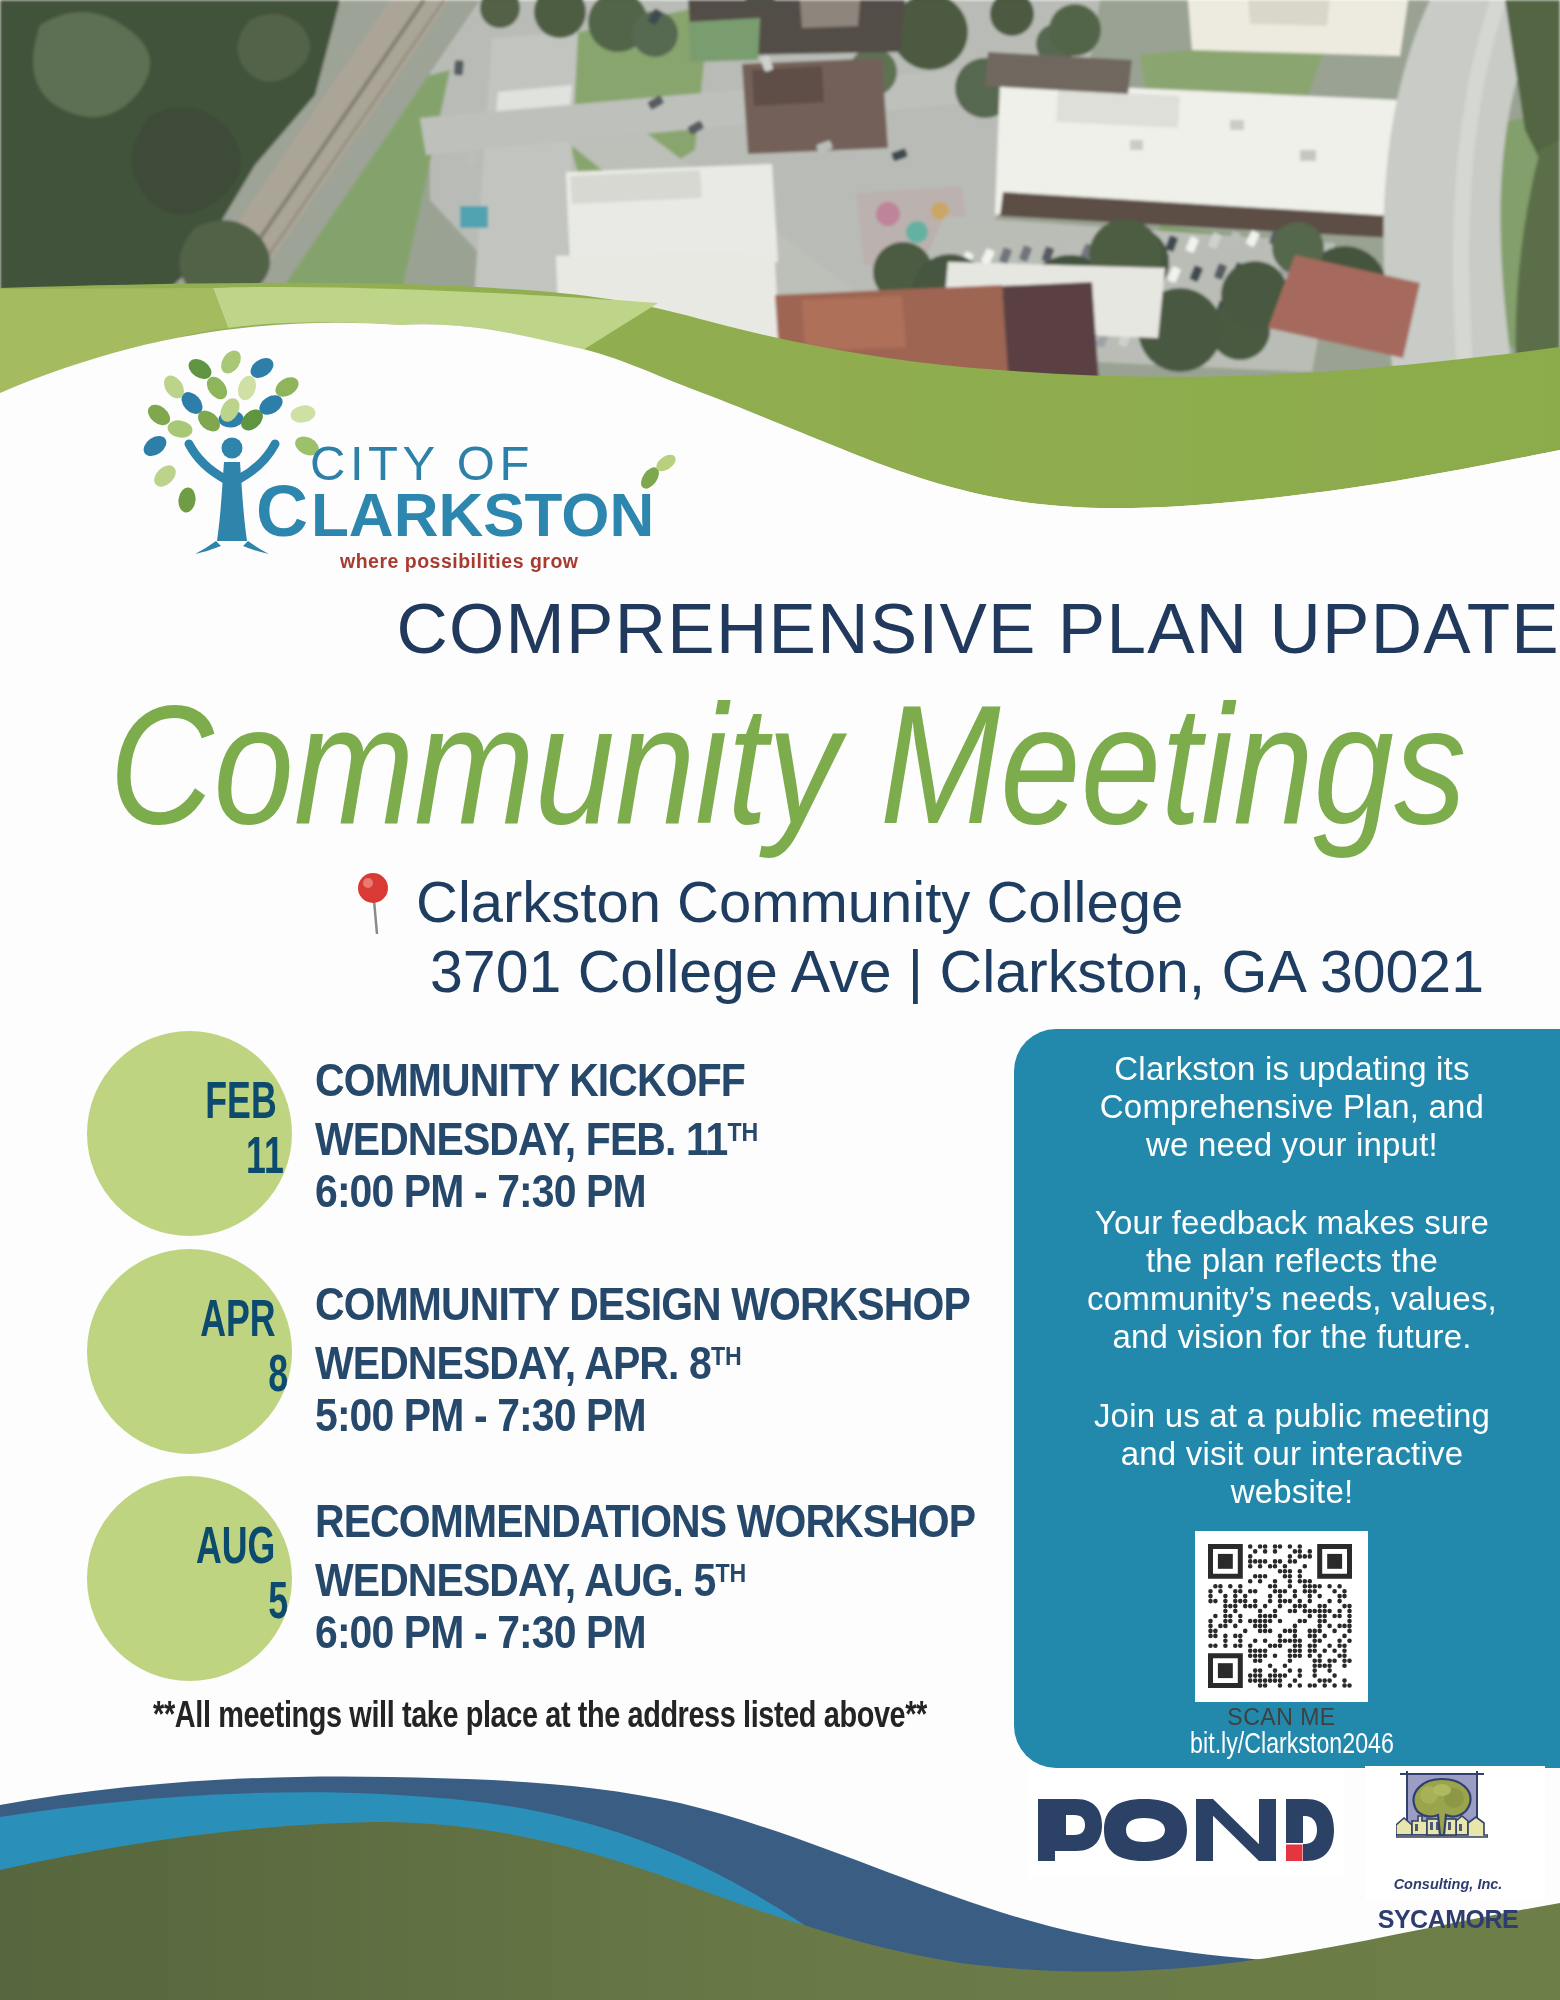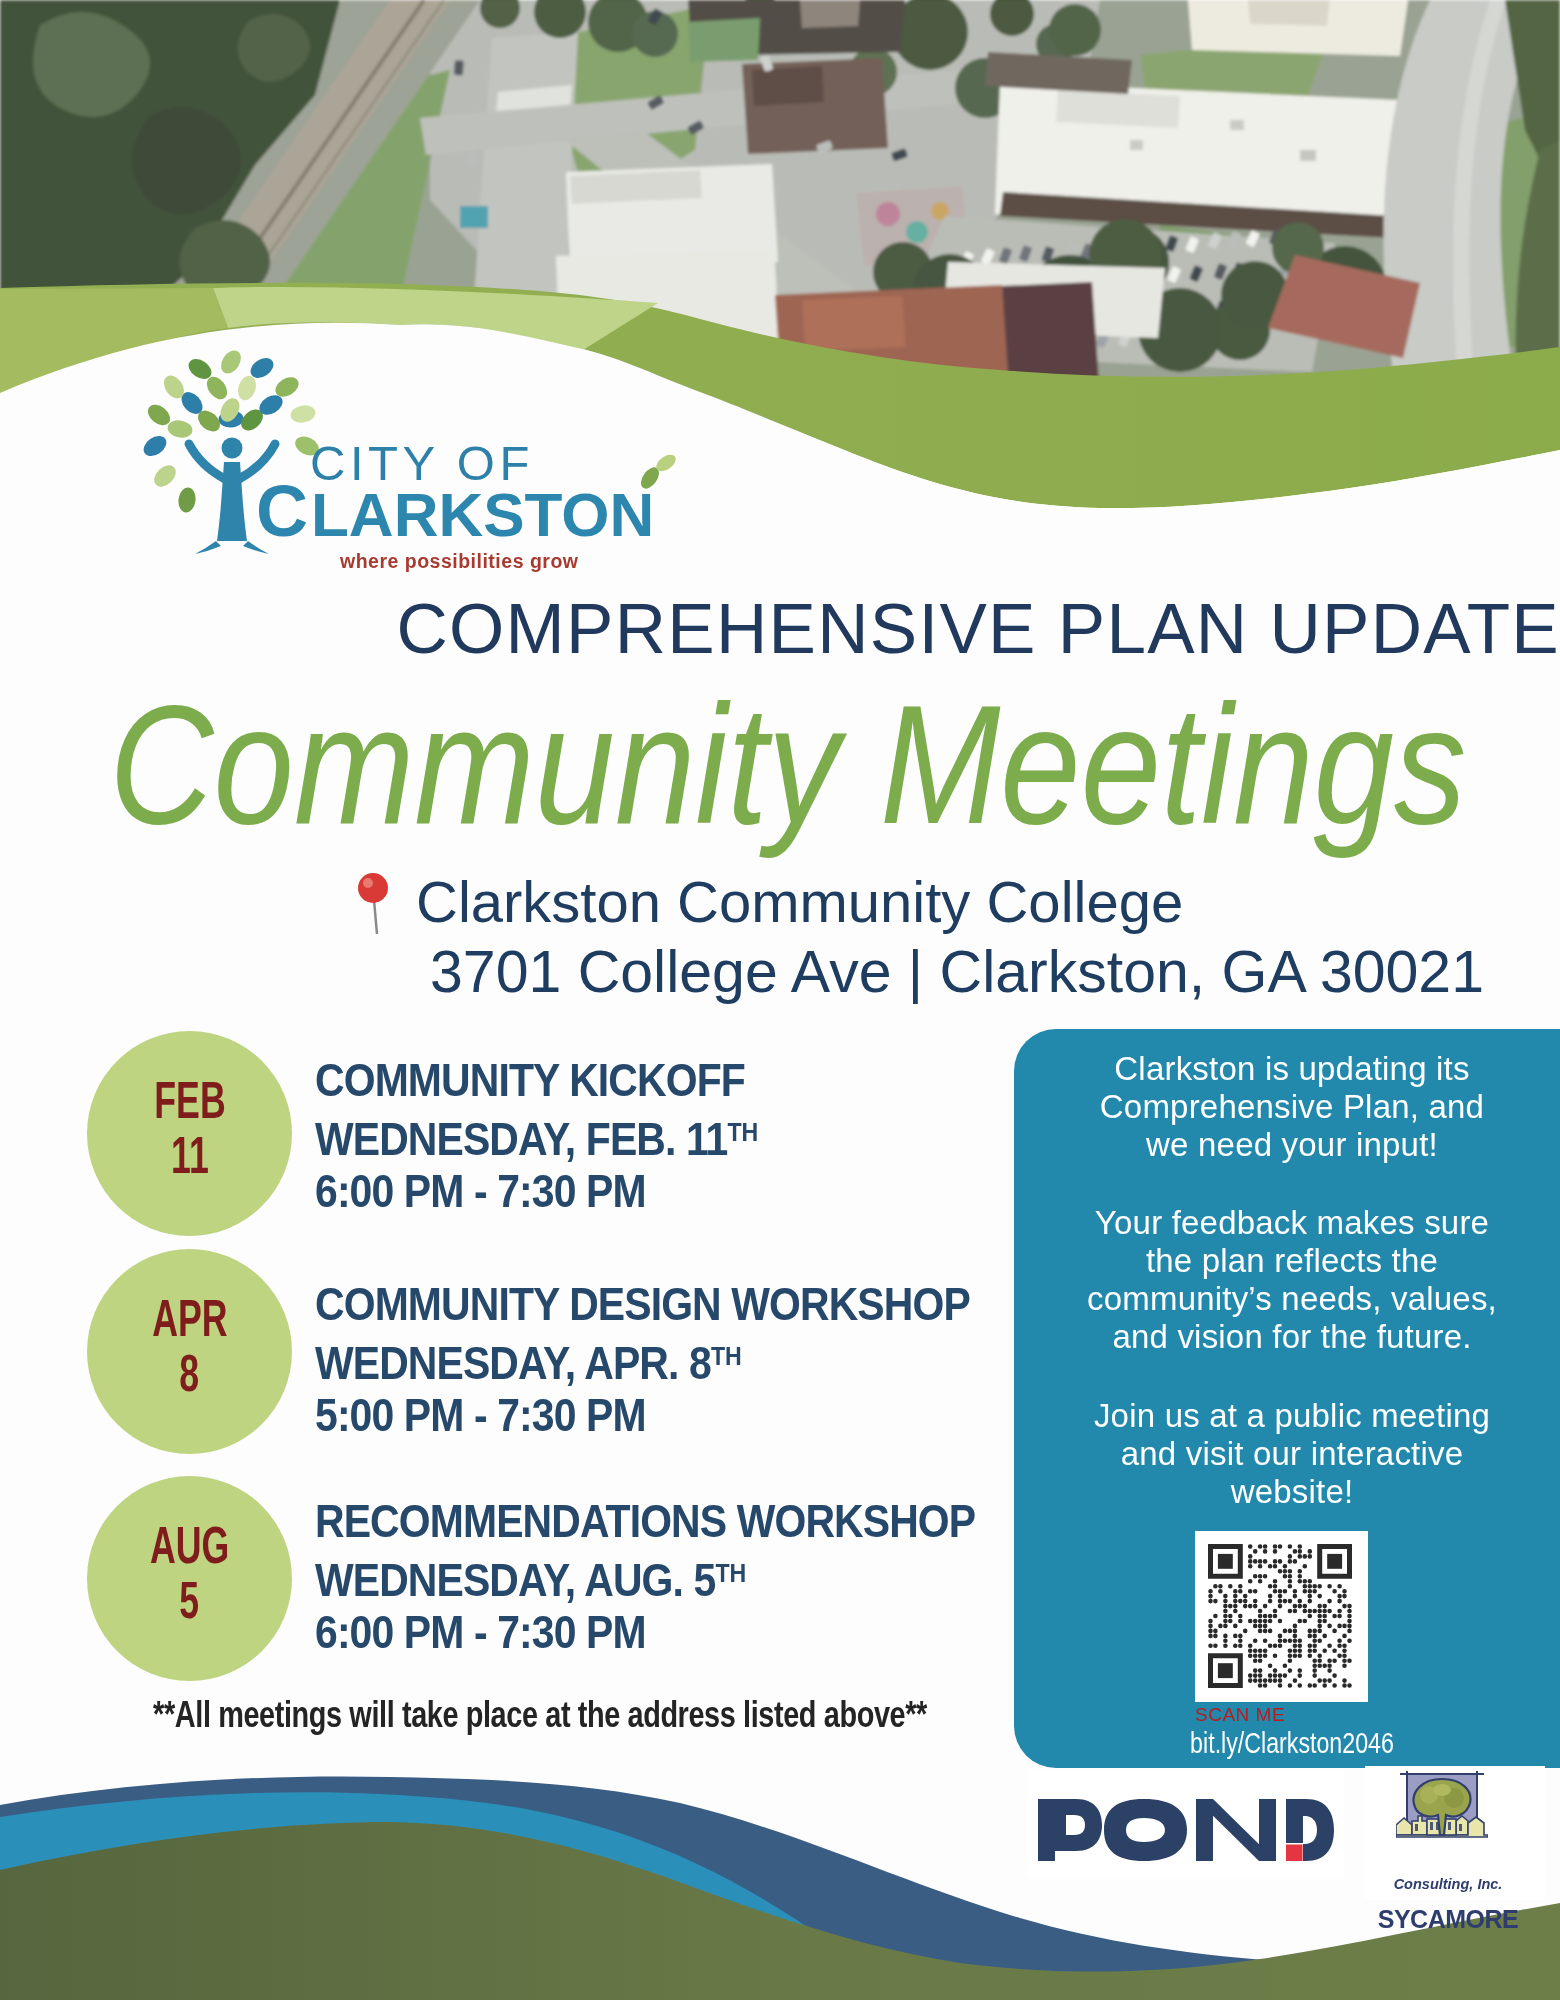--- a/index.html
+++ b/index.html
@@ -2,22 +2,22 @@
 <html><head><meta charset="utf-8">
 <style>
 html,body{margin:0;padding:0}
 body{width:1560px;height:2000px;position:relative;overflow:hidden;background:#fdfdfd;
  font-family:"Liberation Sans",sans-serif;-webkit-font-smoothing:antialiased}
 .abs{position:absolute}
 .evt{position:absolute;color:#26486b;font-weight:bold;font-size:46px;line-height:52px;
  letter-spacing:-1px;transform:scaleX(0.89);transform-origin:0 0;white-space:nowrap}
 .evt sup{font-size:26px;vertical-align:14px;letter-spacing:0}
 .circ{position:absolute;width:205px;height:205px;border-radius:50%;background:#bfd481;
- display:flex;flex-direction:column;align-items:center;justify-content:center;
- color:#7f1d1d;font-weight:bold;font-size:51px;line-height:55px;padding-bottom:11px;box-sizing:border-box}
+ display:flex;flex-direction:column;align-items:flex-end;justify-content:center;
+ color:#0c4a6e;font-weight:bold;font-size:51px;line-height:55px;padding-bottom:11px;box-sizing:border-box}
 .circ span{transform:scaleX(0.7)}
 .bb p{margin:0;text-align:center;color:#fff;font-size:33px;line-height:38px;letter-spacing:0.2px}
 </style></head>
 <body>
 
 <svg class="abs" style="left:0;top:0" width="1560" height="560" viewBox="0 0 1560 560">
  <defs>
   <filter id="soft" x="-5%" y="-5%" width="110%" height="110%">
         <feGaussianBlur stdDeviation="1.7"></feGaussianBlur>
       </filter>
@@ -314,21 +314,21 @@
 <svg style="position:absolute;left:1208px;top:1544px" width="144" height="144" viewBox="0 0 144 144">
     <path fill-rule="evenodd" fill="#2a2a2a" d="M0.0,0.0 h34.8 v34.8 h-34.8 Z M5.0,5.0 v24.8 h24.8 v-24.8 Z"></path>
     <rect x="9.9" y="9.9" width="14.9" height="14.9" fill="#2a2a2a"></rect>
     <path fill-rule="evenodd" fill="#2a2a2a" d="M109.2,0.0 h34.8 v34.8 h-34.8 Z M114.2,5.0 v24.8 h24.8 v-24.8 Z"></path>
     <rect x="119.2" y="9.9" width="14.9" height="14.9" fill="#2a2a2a"></rect>
     <path fill-rule="evenodd" fill="#2a2a2a" d="M0.0,109.2 h34.8 v34.8 h-34.8 Z M5.0,114.2 v24.8 h24.8 v-24.8 Z"></path>
     <rect x="9.9" y="119.2" width="14.9" height="14.9" fill="#2a2a2a"></rect>
     <path fill="#2a2a2a" d="M4.8,47.2 a2.3,2.3 0 1,0 -4.6,0 a2.3,2.3 0 1,0 4.6,0 M4.8,52.1 a2.3,2.3 0 1,0 -4.6,0 a2.3,2.3 0 1,0 4.6,0 M4.8,57.1 a2.3,2.3 0 1,0 -4.6,0 a2.3,2.3 0 1,0 4.6,0 M4.8,77.0 a2.3,2.3 0 1,0 -4.6,0 a2.3,2.3 0 1,0 4.6,0 M4.8,81.9 a2.3,2.3 0 1,0 -4.6,0 a2.3,2.3 0 1,0 4.6,0 M4.8,86.9 a2.3,2.3 0 1,0 -4.6,0 a2.3,2.3 0 1,0 4.6,0 M4.8,91.9 a2.3,2.3 0 1,0 -4.6,0 a2.3,2.3 0 1,0 4.6,0 M4.8,101.8 a2.3,2.3 0 1,0 -4.6,0 a2.3,2.3 0 1,0 4.6,0 M9.7,42.2 a2.3,2.3 0 1,0 -4.6,0 a2.3,2.3 0 1,0 4.6,0 M9.7,57.1 a2.3,2.3 0 1,0 -4.6,0 a2.3,2.3 0 1,0 4.6,0 M9.7,72.0 a2.3,2.3 0 1,0 -4.6,0 a2.3,2.3 0 1,0 4.6,0 M9.7,86.9 a2.3,2.3 0 1,0 -4.6,0 a2.3,2.3 0 1,0 4.6,0 M9.7,91.9 a2.3,2.3 0 1,0 -4.6,0 a2.3,2.3 0 1,0 4.6,0 M9.7,101.8 a2.3,2.3 0 1,0 -4.6,0 a2.3,2.3 0 1,0 4.6,0 M14.7,42.2 a2.3,2.3 0 1,0 -4.6,0 a2.3,2.3 0 1,0 4.6,0 M14.7,47.2 a2.3,2.3 0 1,0 -4.6,0 a2.3,2.3 0 1,0 4.6,0 M14.7,81.9 a2.3,2.3 0 1,0 -4.6,0 a2.3,2.3 0 1,0 4.6,0 M19.7,52.1 a2.3,2.3 0 1,0 -4.6,0 a2.3,2.3 0 1,0 4.6,0 M19.7,57.1 a2.3,2.3 0 1,0 -4.6,0 a2.3,2.3 0 1,0 4.6,0 M19.7,62.1 a2.3,2.3 0 1,0 -4.6,0 a2.3,2.3 0 1,0 4.6,0 M19.7,67.0 a2.3,2.3 0 1,0 -4.6,0 a2.3,2.3 0 1,0 4.6,0 M19.7,72.0 a2.3,2.3 0 1,0 -4.6,0 a2.3,2.3 0 1,0 4.6,0 M19.7,77.0 a2.3,2.3 0 1,0 -4.6,0 a2.3,2.3 0 1,0 4.6,0 M19.7,81.9 a2.3,2.3 0 1,0 -4.6,0 a2.3,2.3 0 1,0 4.6,0 M19.7,91.9 a2.3,2.3 0 1,0 -4.6,0 a2.3,2.3 0 1,0 4.6,0 M19.7,96.8 a2.3,2.3 0 1,0 -4.6,0 a2.3,2.3 0 1,0 4.6,0 M19.7,101.8 a2.3,2.3 0 1,0 -4.6,0 a2.3,2.3 0 1,0 4.6,0 M24.6,42.2 a2.3,2.3 0 1,0 -4.6,0 a2.3,2.3 0 1,0 4.6,0 M24.6,62.1 a2.3,2.3 0 1,0 -4.6,0 a2.3,2.3 0 1,0 4.6,0 M24.6,72.0 a2.3,2.3 0 1,0 -4.6,0 a2.3,2.3 0 1,0 4.6,0 M24.6,77.0 a2.3,2.3 0 1,0 -4.6,0 a2.3,2.3 0 1,0 4.6,0 M29.6,47.2 a2.3,2.3 0 1,0 -4.6,0 a2.3,2.3 0 1,0 4.6,0 M29.6,52.1 a2.3,2.3 0 1,0 -4.6,0 a2.3,2.3 0 1,0 4.6,0 M29.6,57.1 a2.3,2.3 0 1,0 -4.6,0 a2.3,2.3 0 1,0 4.6,0 M29.6,62.1 a2.3,2.3 0 1,0 -4.6,0 a2.3,2.3 0 1,0 4.6,0 M29.6,67.0 a2.3,2.3 0 1,0 -4.6,0 a2.3,2.3 0 1,0 4.6,0 M29.6,81.9 a2.3,2.3 0 1,0 -4.6,0 a2.3,2.3 0 1,0 4.6,0 M29.6,91.9 a2.3,2.3 0 1,0 -4.6,0 a2.3,2.3 0 1,0 4.6,0 M29.6,101.8 a2.3,2.3 0 1,0 -4.6,0 a2.3,2.3 0 1,0 4.6,0 M34.6,42.2 a2.3,2.3 0 1,0 -4.6,0 a2.3,2.3 0 1,0 4.6,0 M34.6,47.2 a2.3,2.3 0 1,0 -4.6,0 a2.3,2.3 0 1,0 4.6,0 M34.6,57.1 a2.3,2.3 0 1,0 -4.6,0 a2.3,2.3 0 1,0 4.6,0 M34.6,72.0 a2.3,2.3 0 1,0 -4.6,0 a2.3,2.3 0 1,0 4.6,0 M34.6,77.0 a2.3,2.3 0 1,0 -4.6,0 a2.3,2.3 0 1,0 4.6,0 M34.6,91.9 a2.3,2.3 0 1,0 -4.6,0 a2.3,2.3 0 1,0 4.6,0 M34.6,96.8 a2.3,2.3 0 1,0 -4.6,0 a2.3,2.3 0 1,0 4.6,0 M34.6,101.8 a2.3,2.3 0 1,0 -4.6,0 a2.3,2.3 0 1,0 4.6,0 M39.5,52.1 a2.3,2.3 0 1,0 -4.6,0 a2.3,2.3 0 1,0 4.6,0 M39.5,57.1 a2.3,2.3 0 1,0 -4.6,0 a2.3,2.3 0 1,0 4.6,0 M39.5,62.1 a2.3,2.3 0 1,0 -4.6,0 a2.3,2.3 0 1,0 4.6,0 M39.5,86.9 a2.3,2.3 0 1,0 -4.6,0 a2.3,2.3 0 1,0 4.6,0 M44.5,2.5 a2.3,2.3 0 1,0 -4.6,0 a2.3,2.3 0 1,0 4.6,0 M44.5,12.4 a2.3,2.3 0 1,0 -4.6,0 a2.3,2.3 0 1,0 4.6,0 M44.5,17.4 a2.3,2.3 0 1,0 -4.6,0 a2.3,2.3 0 1,0 4.6,0 M44.5,22.3 a2.3,2.3 0 1,0 -4.6,0 a2.3,2.3 0 1,0 4.6,0 M44.5,37.2 a2.3,2.3 0 1,0 -4.6,0 a2.3,2.3 0 1,0 4.6,0 M44.5,47.2 a2.3,2.3 0 1,0 -4.6,0 a2.3,2.3 0 1,0 4.6,0 M44.5,62.1 a2.3,2.3 0 1,0 -4.6,0 a2.3,2.3 0 1,0 4.6,0 M44.5,77.0 a2.3,2.3 0 1,0 -4.6,0 a2.3,2.3 0 1,0 4.6,0 M44.5,101.8 a2.3,2.3 0 1,0 -4.6,0 a2.3,2.3 0 1,0 4.6,0 M44.5,106.8 a2.3,2.3 0 1,0 -4.6,0 a2.3,2.3 0 1,0 4.6,0 M44.5,111.7 a2.3,2.3 0 1,0 -4.6,0 a2.3,2.3 0 1,0 4.6,0 M44.5,131.6 a2.3,2.3 0 1,0 -4.6,0 a2.3,2.3 0 1,0 4.6,0 M44.5,136.6 a2.3,2.3 0 1,0 -4.6,0 a2.3,2.3 0 1,0 4.6,0 M49.5,7.4 a2.3,2.3 0 1,0 -4.6,0 a2.3,2.3 0 1,0 4.6,0 M49.5,17.4 a2.3,2.3 0 1,0 -4.6,0 a2.3,2.3 0 1,0 4.6,0 M49.5,32.3 a2.3,2.3 0 1,0 -4.6,0 a2.3,2.3 0 1,0 4.6,0 M49.5,47.2 a2.3,2.3 0 1,0 -4.6,0 a2.3,2.3 0 1,0 4.6,0 M49.5,57.1 a2.3,2.3 0 1,0 -4.6,0 a2.3,2.3 0 1,0 4.6,0 M49.5,62.1 a2.3,2.3 0 1,0 -4.6,0 a2.3,2.3 0 1,0 4.6,0 M49.5,77.0 a2.3,2.3 0 1,0 -4.6,0 a2.3,2.3 0 1,0 4.6,0 M49.5,81.9 a2.3,2.3 0 1,0 -4.6,0 a2.3,2.3 0 1,0 4.6,0 M49.5,96.8 a2.3,2.3 0 1,0 -4.6,0 a2.3,2.3 0 1,0 4.6,0 M49.5,106.8 a2.3,2.3 0 1,0 -4.6,0 a2.3,2.3 0 1,0 4.6,0 M49.5,111.7 a2.3,2.3 0 1,0 -4.6,0 a2.3,2.3 0 1,0 4.6,0 M49.5,116.7 a2.3,2.3 0 1,0 -4.6,0 a2.3,2.3 0 1,0 4.6,0 M49.5,126.6 a2.3,2.3 0 1,0 -4.6,0 a2.3,2.3 0 1,0 4.6,0 M49.5,131.6 a2.3,2.3 0 1,0 -4.6,0 a2.3,2.3 0 1,0 4.6,0 M49.5,136.6 a2.3,2.3 0 1,0 -4.6,0 a2.3,2.3 0 1,0 4.6,0 M54.4,2.5 a2.3,2.3 0 1,0 -4.6,0 a2.3,2.3 0 1,0 4.6,0 M54.4,17.4 a2.3,2.3 0 1,0 -4.6,0 a2.3,2.3 0 1,0 4.6,0 M54.4,22.3 a2.3,2.3 0 1,0 -4.6,0 a2.3,2.3 0 1,0 4.6,0 M54.4,32.3 a2.3,2.3 0 1,0 -4.6,0 a2.3,2.3 0 1,0 4.6,0 M54.4,37.2 a2.3,2.3 0 1,0 -4.6,0 a2.3,2.3 0 1,0 4.6,0 M54.4,67.0 a2.3,2.3 0 1,0 -4.6,0 a2.3,2.3 0 1,0 4.6,0 M54.4,72.0 a2.3,2.3 0 1,0 -4.6,0 a2.3,2.3 0 1,0 4.6,0 M54.4,77.0 a2.3,2.3 0 1,0 -4.6,0 a2.3,2.3 0 1,0 4.6,0 M54.4,81.9 a2.3,2.3 0 1,0 -4.6,0 a2.3,2.3 0 1,0 4.6,0 M54.4,86.9 a2.3,2.3 0 1,0 -4.6,0 a2.3,2.3 0 1,0 4.6,0 M54.4,106.8 a2.3,2.3 0 1,0 -4.6,0 a2.3,2.3 0 1,0 4.6,0 M54.4,111.7 a2.3,2.3 0 1,0 -4.6,0 a2.3,2.3 0 1,0 4.6,0 M54.4,116.7 a2.3,2.3 0 1,0 -4.6,0 a2.3,2.3 0 1,0 4.6,0 M54.4,126.6 a2.3,2.3 0 1,0 -4.6,0 a2.3,2.3 0 1,0 4.6,0 M54.4,131.6 a2.3,2.3 0 1,0 -4.6,0 a2.3,2.3 0 1,0 4.6,0 M54.4,136.6 a2.3,2.3 0 1,0 -4.6,0 a2.3,2.3 0 1,0 4.6,0 M54.4,141.5 a2.3,2.3 0 1,0 -4.6,0 a2.3,2.3 0 1,0 4.6,0 M59.4,2.5 a2.3,2.3 0 1,0 -4.6,0 a2.3,2.3 0 1,0 4.6,0 M59.4,7.4 a2.3,2.3 0 1,0 -4.6,0 a2.3,2.3 0 1,0 4.6,0 M59.4,17.4 a2.3,2.3 0 1,0 -4.6,0 a2.3,2.3 0 1,0 4.6,0 M59.4,32.3 a2.3,2.3 0 1,0 -4.6,0 a2.3,2.3 0 1,0 4.6,0 M59.4,62.1 a2.3,2.3 0 1,0 -4.6,0 a2.3,2.3 0 1,0 4.6,0 M59.4,72.0 a2.3,2.3 0 1,0 -4.6,0 a2.3,2.3 0 1,0 4.6,0 M59.4,77.0 a2.3,2.3 0 1,0 -4.6,0 a2.3,2.3 0 1,0 4.6,0 M59.4,81.9 a2.3,2.3 0 1,0 -4.6,0 a2.3,2.3 0 1,0 4.6,0 M59.4,86.9 a2.3,2.3 0 1,0 -4.6,0 a2.3,2.3 0 1,0 4.6,0 M59.4,96.8 a2.3,2.3 0 1,0 -4.6,0 a2.3,2.3 0 1,0 4.6,0 M59.4,106.8 a2.3,2.3 0 1,0 -4.6,0 a2.3,2.3 0 1,0 4.6,0 M59.4,111.7 a2.3,2.3 0 1,0 -4.6,0 a2.3,2.3 0 1,0 4.6,0 M59.4,136.6 a2.3,2.3 0 1,0 -4.6,0 a2.3,2.3 0 1,0 4.6,0 M59.4,141.5 a2.3,2.3 0 1,0 -4.6,0 a2.3,2.3 0 1,0 4.6,0 M64.4,22.3 a2.3,2.3 0 1,0 -4.6,0 a2.3,2.3 0 1,0 4.6,0 M64.4,42.2 a2.3,2.3 0 1,0 -4.6,0 a2.3,2.3 0 1,0 4.6,0 M64.4,52.1 a2.3,2.3 0 1,0 -4.6,0 a2.3,2.3 0 1,0 4.6,0 M64.4,57.1 a2.3,2.3 0 1,0 -4.6,0 a2.3,2.3 0 1,0 4.6,0 M64.4,72.0 a2.3,2.3 0 1,0 -4.6,0 a2.3,2.3 0 1,0 4.6,0 M64.4,77.0 a2.3,2.3 0 1,0 -4.6,0 a2.3,2.3 0 1,0 4.6,0 M64.4,86.9 a2.3,2.3 0 1,0 -4.6,0 a2.3,2.3 0 1,0 4.6,0 M64.4,101.8 a2.3,2.3 0 1,0 -4.6,0 a2.3,2.3 0 1,0 4.6,0 M64.4,121.7 a2.3,2.3 0 1,0 -4.6,0 a2.3,2.3 0 1,0 4.6,0 M64.4,131.6 a2.3,2.3 0 1,0 -4.6,0 a2.3,2.3 0 1,0 4.6,0 M64.4,136.6 a2.3,2.3 0 1,0 -4.6,0 a2.3,2.3 0 1,0 4.6,0 M69.3,2.5 a2.3,2.3 0 1,0 -4.6,0 a2.3,2.3 0 1,0 4.6,0 M69.3,7.4 a2.3,2.3 0 1,0 -4.6,0 a2.3,2.3 0 1,0 4.6,0 M69.3,17.4 a2.3,2.3 0 1,0 -4.6,0 a2.3,2.3 0 1,0 4.6,0 M69.3,22.3 a2.3,2.3 0 1,0 -4.6,0 a2.3,2.3 0 1,0 4.6,0 M69.3,37.2 a2.3,2.3 0 1,0 -4.6,0 a2.3,2.3 0 1,0 4.6,0 M69.3,42.2 a2.3,2.3 0 1,0 -4.6,0 a2.3,2.3 0 1,0 4.6,0 M69.3,47.2 a2.3,2.3 0 1,0 -4.6,0 a2.3,2.3 0 1,0 4.6,0 M69.3,67.0 a2.3,2.3 0 1,0 -4.6,0 a2.3,2.3 0 1,0 4.6,0 M69.3,72.0 a2.3,2.3 0 1,0 -4.6,0 a2.3,2.3 0 1,0 4.6,0 M69.3,101.8 a2.3,2.3 0 1,0 -4.6,0 a2.3,2.3 0 1,0 4.6,0 M69.3,111.7 a2.3,2.3 0 1,0 -4.6,0 a2.3,2.3 0 1,0 4.6,0 M69.3,126.6 a2.3,2.3 0 1,0 -4.6,0 a2.3,2.3 0 1,0 4.6,0 M69.3,131.6 a2.3,2.3 0 1,0 -4.6,0 a2.3,2.3 0 1,0 4.6,0 M69.3,136.6 a2.3,2.3 0 1,0 -4.6,0 a2.3,2.3 0 1,0 4.6,0 M74.3,2.5 a2.3,2.3 0 1,0 -4.6,0 a2.3,2.3 0 1,0 4.6,0 M74.3,17.4 a2.3,2.3 0 1,0 -4.6,0 a2.3,2.3 0 1,0 4.6,0 M74.3,27.3 a2.3,2.3 0 1,0 -4.6,0 a2.3,2.3 0 1,0 4.6,0 M74.3,47.2 a2.3,2.3 0 1,0 -4.6,0 a2.3,2.3 0 1,0 4.6,0 M74.3,52.1 a2.3,2.3 0 1,0 -4.6,0 a2.3,2.3 0 1,0 4.6,0 M74.3,57.1 a2.3,2.3 0 1,0 -4.6,0 a2.3,2.3 0 1,0 4.6,0 M74.3,62.1 a2.3,2.3 0 1,0 -4.6,0 a2.3,2.3 0 1,0 4.6,0 M74.3,77.0 a2.3,2.3 0 1,0 -4.6,0 a2.3,2.3 0 1,0 4.6,0 M74.3,91.9 a2.3,2.3 0 1,0 -4.6,0 a2.3,2.3 0 1,0 4.6,0 M74.3,96.8 a2.3,2.3 0 1,0 -4.6,0 a2.3,2.3 0 1,0 4.6,0 M74.3,101.8 a2.3,2.3 0 1,0 -4.6,0 a2.3,2.3 0 1,0 4.6,0 M74.3,131.6 a2.3,2.3 0 1,0 -4.6,0 a2.3,2.3 0 1,0 4.6,0 M74.3,136.6 a2.3,2.3 0 1,0 -4.6,0 a2.3,2.3 0 1,0 4.6,0 M74.3,141.5 a2.3,2.3 0 1,0 -4.6,0 a2.3,2.3 0 1,0 4.6,0 M79.2,22.3 a2.3,2.3 0 1,0 -4.6,0 a2.3,2.3 0 1,0 4.6,0 M79.2,27.3 a2.3,2.3 0 1,0 -4.6,0 a2.3,2.3 0 1,0 4.6,0 M79.2,32.3 a2.3,2.3 0 1,0 -4.6,0 a2.3,2.3 0 1,0 4.6,0 M79.2,47.2 a2.3,2.3 0 1,0 -4.6,0 a2.3,2.3 0 1,0 4.6,0 M79.2,57.1 a2.3,2.3 0 1,0 -4.6,0 a2.3,2.3 0 1,0 4.6,0 M79.2,86.9 a2.3,2.3 0 1,0 -4.6,0 a2.3,2.3 0 1,0 4.6,0 M79.2,96.8 a2.3,2.3 0 1,0 -4.6,0 a2.3,2.3 0 1,0 4.6,0 M79.2,121.7 a2.3,2.3 0 1,0 -4.6,0 a2.3,2.3 0 1,0 4.6,0 M79.2,131.6 a2.3,2.3 0 1,0 -4.6,0 a2.3,2.3 0 1,0 4.6,0 M84.2,2.5 a2.3,2.3 0 1,0 -4.6,0 a2.3,2.3 0 1,0 4.6,0 M84.2,12.4 a2.3,2.3 0 1,0 -4.6,0 a2.3,2.3 0 1,0 4.6,0 M84.2,17.4 a2.3,2.3 0 1,0 -4.6,0 a2.3,2.3 0 1,0 4.6,0 M84.2,27.3 a2.3,2.3 0 1,0 -4.6,0 a2.3,2.3 0 1,0 4.6,0 M84.2,32.3 a2.3,2.3 0 1,0 -4.6,0 a2.3,2.3 0 1,0 4.6,0 M84.2,37.2 a2.3,2.3 0 1,0 -4.6,0 a2.3,2.3 0 1,0 4.6,0 M84.2,42.2 a2.3,2.3 0 1,0 -4.6,0 a2.3,2.3 0 1,0 4.6,0 M84.2,57.1 a2.3,2.3 0 1,0 -4.6,0 a2.3,2.3 0 1,0 4.6,0 M84.2,67.0 a2.3,2.3 0 1,0 -4.6,0 a2.3,2.3 0 1,0 4.6,0 M84.2,86.9 a2.3,2.3 0 1,0 -4.6,0 a2.3,2.3 0 1,0 4.6,0 M84.2,96.8 a2.3,2.3 0 1,0 -4.6,0 a2.3,2.3 0 1,0 4.6,0 M84.2,106.8 a2.3,2.3 0 1,0 -4.6,0 a2.3,2.3 0 1,0 4.6,0 M84.2,111.7 a2.3,2.3 0 1,0 -4.6,0 a2.3,2.3 0 1,0 4.6,0 M84.2,116.7 a2.3,2.3 0 1,0 -4.6,0 a2.3,2.3 0 1,0 4.6,0 M84.2,126.6 a2.3,2.3 0 1,0 -4.6,0 a2.3,2.3 0 1,0 4.6,0 M84.2,141.5 a2.3,2.3 0 1,0 -4.6,0 a2.3,2.3 0 1,0 4.6,0 M89.2,7.4 a2.3,2.3 0 1,0 -4.6,0 a2.3,2.3 0 1,0 4.6,0 M89.2,17.4 a2.3,2.3 0 1,0 -4.6,0 a2.3,2.3 0 1,0 4.6,0 M89.2,47.2 a2.3,2.3 0 1,0 -4.6,0 a2.3,2.3 0 1,0 4.6,0 M89.2,52.1 a2.3,2.3 0 1,0 -4.6,0 a2.3,2.3 0 1,0 4.6,0 M89.2,62.1 a2.3,2.3 0 1,0 -4.6,0 a2.3,2.3 0 1,0 4.6,0 M89.2,67.0 a2.3,2.3 0 1,0 -4.6,0 a2.3,2.3 0 1,0 4.6,0 M89.2,81.9 a2.3,2.3 0 1,0 -4.6,0 a2.3,2.3 0 1,0 4.6,0 M89.2,86.9 a2.3,2.3 0 1,0 -4.6,0 a2.3,2.3 0 1,0 4.6,0 M89.2,91.9 a2.3,2.3 0 1,0 -4.6,0 a2.3,2.3 0 1,0 4.6,0 M89.2,96.8 a2.3,2.3 0 1,0 -4.6,0 a2.3,2.3 0 1,0 4.6,0 M89.2,101.8 a2.3,2.3 0 1,0 -4.6,0 a2.3,2.3 0 1,0 4.6,0 M89.2,106.8 a2.3,2.3 0 1,0 -4.6,0 a2.3,2.3 0 1,0 4.6,0 M89.2,111.7 a2.3,2.3 0 1,0 -4.6,0 a2.3,2.3 0 1,0 4.6,0 M89.2,136.6 a2.3,2.3 0 1,0 -4.6,0 a2.3,2.3 0 1,0 4.6,0 M94.1,2.5 a2.3,2.3 0 1,0 -4.6,0 a2.3,2.3 0 1,0 4.6,0 M94.1,7.4 a2.3,2.3 0 1,0 -4.6,0 a2.3,2.3 0 1,0 4.6,0 M94.1,12.4 a2.3,2.3 0 1,0 -4.6,0 a2.3,2.3 0 1,0 4.6,0 M94.1,27.3 a2.3,2.3 0 1,0 -4.6,0 a2.3,2.3 0 1,0 4.6,0 M94.1,32.3 a2.3,2.3 0 1,0 -4.6,0 a2.3,2.3 0 1,0 4.6,0 M94.1,37.2 a2.3,2.3 0 1,0 -4.6,0 a2.3,2.3 0 1,0 4.6,0 M94.1,57.1 a2.3,2.3 0 1,0 -4.6,0 a2.3,2.3 0 1,0 4.6,0 M94.1,62.1 a2.3,2.3 0 1,0 -4.6,0 a2.3,2.3 0 1,0 4.6,0 M94.1,77.0 a2.3,2.3 0 1,0 -4.6,0 a2.3,2.3 0 1,0 4.6,0 M94.1,96.8 a2.3,2.3 0 1,0 -4.6,0 a2.3,2.3 0 1,0 4.6,0 M94.1,101.8 a2.3,2.3 0 1,0 -4.6,0 a2.3,2.3 0 1,0 4.6,0 M94.1,106.8 a2.3,2.3 0 1,0 -4.6,0 a2.3,2.3 0 1,0 4.6,0 M94.1,111.7 a2.3,2.3 0 1,0 -4.6,0 a2.3,2.3 0 1,0 4.6,0 M94.1,126.6 a2.3,2.3 0 1,0 -4.6,0 a2.3,2.3 0 1,0 4.6,0 M94.1,131.6 a2.3,2.3 0 1,0 -4.6,0 a2.3,2.3 0 1,0 4.6,0 M94.1,141.5 a2.3,2.3 0 1,0 -4.6,0 a2.3,2.3 0 1,0 4.6,0 M99.1,12.4 a2.3,2.3 0 1,0 -4.6,0 a2.3,2.3 0 1,0 4.6,0 M99.1,22.3 a2.3,2.3 0 1,0 -4.6,0 a2.3,2.3 0 1,0 4.6,0 M99.1,37.2 a2.3,2.3 0 1,0 -4.6,0 a2.3,2.3 0 1,0 4.6,0 M99.1,42.2 a2.3,2.3 0 1,0 -4.6,0 a2.3,2.3 0 1,0 4.6,0 M99.1,47.2 a2.3,2.3 0 1,0 -4.6,0 a2.3,2.3 0 1,0 4.6,0 M99.1,62.1 a2.3,2.3 0 1,0 -4.6,0 a2.3,2.3 0 1,0 4.6,0 M99.1,67.0 a2.3,2.3 0 1,0 -4.6,0 a2.3,2.3 0 1,0 4.6,0 M99.1,77.0 a2.3,2.3 0 1,0 -4.6,0 a2.3,2.3 0 1,0 4.6,0 M104.1,7.4 a2.3,2.3 0 1,0 -4.6,0 a2.3,2.3 0 1,0 4.6,0 M104.1,12.4 a2.3,2.3 0 1,0 -4.6,0 a2.3,2.3 0 1,0 4.6,0 M104.1,37.2 a2.3,2.3 0 1,0 -4.6,0 a2.3,2.3 0 1,0 4.6,0 M104.1,42.2 a2.3,2.3 0 1,0 -4.6,0 a2.3,2.3 0 1,0 4.6,0 M104.1,47.2 a2.3,2.3 0 1,0 -4.6,0 a2.3,2.3 0 1,0 4.6,0 M104.1,52.1 a2.3,2.3 0 1,0 -4.6,0 a2.3,2.3 0 1,0 4.6,0 M104.1,57.1 a2.3,2.3 0 1,0 -4.6,0 a2.3,2.3 0 1,0 4.6,0 M104.1,67.0 a2.3,2.3 0 1,0 -4.6,0 a2.3,2.3 0 1,0 4.6,0 M104.1,72.0 a2.3,2.3 0 1,0 -4.6,0 a2.3,2.3 0 1,0 4.6,0 M104.1,86.9 a2.3,2.3 0 1,0 -4.6,0 a2.3,2.3 0 1,0 4.6,0 M104.1,91.9 a2.3,2.3 0 1,0 -4.6,0 a2.3,2.3 0 1,0 4.6,0 M104.1,101.8 a2.3,2.3 0 1,0 -4.6,0 a2.3,2.3 0 1,0 4.6,0 M104.1,106.8 a2.3,2.3 0 1,0 -4.6,0 a2.3,2.3 0 1,0 4.6,0 M104.1,111.7 a2.3,2.3 0 1,0 -4.6,0 a2.3,2.3 0 1,0 4.6,0 M104.1,141.5 a2.3,2.3 0 1,0 -4.6,0 a2.3,2.3 0 1,0 4.6,0 M109.0,42.2 a2.3,2.3 0 1,0 -4.6,0 a2.3,2.3 0 1,0 4.6,0 M109.0,47.2 a2.3,2.3 0 1,0 -4.6,0 a2.3,2.3 0 1,0 4.6,0 M109.0,67.0 a2.3,2.3 0 1,0 -4.6,0 a2.3,2.3 0 1,0 4.6,0 M109.0,86.9 a2.3,2.3 0 1,0 -4.6,0 a2.3,2.3 0 1,0 4.6,0 M109.0,91.9 a2.3,2.3 0 1,0 -4.6,0 a2.3,2.3 0 1,0 4.6,0 M109.0,96.8 a2.3,2.3 0 1,0 -4.6,0 a2.3,2.3 0 1,0 4.6,0 M109.0,101.8 a2.3,2.3 0 1,0 -4.6,0 a2.3,2.3 0 1,0 4.6,0 M109.0,106.8 a2.3,2.3 0 1,0 -4.6,0 a2.3,2.3 0 1,0 4.6,0 M109.0,116.7 a2.3,2.3 0 1,0 -4.6,0 a2.3,2.3 0 1,0 4.6,0 M109.0,121.7 a2.3,2.3 0 1,0 -4.6,0 a2.3,2.3 0 1,0 4.6,0 M109.0,126.6 a2.3,2.3 0 1,0 -4.6,0 a2.3,2.3 0 1,0 4.6,0 M109.0,131.6 a2.3,2.3 0 1,0 -4.6,0 a2.3,2.3 0 1,0 4.6,0 M109.0,141.5 a2.3,2.3 0 1,0 -4.6,0 a2.3,2.3 0 1,0 4.6,0 M114.0,42.2 a2.3,2.3 0 1,0 -4.6,0 a2.3,2.3 0 1,0 4.6,0 M114.0,52.1 a2.3,2.3 0 1,0 -4.6,0 a2.3,2.3 0 1,0 4.6,0 M114.0,62.1 a2.3,2.3 0 1,0 -4.6,0 a2.3,2.3 0 1,0 4.6,0 M114.0,67.0 a2.3,2.3 0 1,0 -4.6,0 a2.3,2.3 0 1,0 4.6,0 M114.0,72.0 a2.3,2.3 0 1,0 -4.6,0 a2.3,2.3 0 1,0 4.6,0 M114.0,77.0 a2.3,2.3 0 1,0 -4.6,0 a2.3,2.3 0 1,0 4.6,0 M114.0,81.9 a2.3,2.3 0 1,0 -4.6,0 a2.3,2.3 0 1,0 4.6,0 M114.0,86.9 a2.3,2.3 0 1,0 -4.6,0 a2.3,2.3 0 1,0 4.6,0 M114.0,96.8 a2.3,2.3 0 1,0 -4.6,0 a2.3,2.3 0 1,0 4.6,0 M114.0,111.7 a2.3,2.3 0 1,0 -4.6,0 a2.3,2.3 0 1,0 4.6,0 M114.0,116.7 a2.3,2.3 0 1,0 -4.6,0 a2.3,2.3 0 1,0 4.6,0 M114.0,121.7 a2.3,2.3 0 1,0 -4.6,0 a2.3,2.3 0 1,0 4.6,0 M114.0,136.6 a2.3,2.3 0 1,0 -4.6,0 a2.3,2.3 0 1,0 4.6,0 M119.0,62.1 a2.3,2.3 0 1,0 -4.6,0 a2.3,2.3 0 1,0 4.6,0 M119.0,67.0 a2.3,2.3 0 1,0 -4.6,0 a2.3,2.3 0 1,0 4.6,0 M119.0,72.0 a2.3,2.3 0 1,0 -4.6,0 a2.3,2.3 0 1,0 4.6,0 M119.0,77.0 a2.3,2.3 0 1,0 -4.6,0 a2.3,2.3 0 1,0 4.6,0 M119.0,91.9 a2.3,2.3 0 1,0 -4.6,0 a2.3,2.3 0 1,0 4.6,0 M119.0,106.8 a2.3,2.3 0 1,0 -4.6,0 a2.3,2.3 0 1,0 4.6,0 M119.0,121.7 a2.3,2.3 0 1,0 -4.6,0 a2.3,2.3 0 1,0 4.6,0 M119.0,136.6 a2.3,2.3 0 1,0 -4.6,0 a2.3,2.3 0 1,0 4.6,0 M119.0,141.5 a2.3,2.3 0 1,0 -4.6,0 a2.3,2.3 0 1,0 4.6,0 M123.9,42.2 a2.3,2.3 0 1,0 -4.6,0 a2.3,2.3 0 1,0 4.6,0 M123.9,57.1 a2.3,2.3 0 1,0 -4.6,0 a2.3,2.3 0 1,0 4.6,0 M123.9,67.0 a2.3,2.3 0 1,0 -4.6,0 a2.3,2.3 0 1,0 4.6,0 M123.9,81.9 a2.3,2.3 0 1,0 -4.6,0 a2.3,2.3 0 1,0 4.6,0 M123.9,101.8 a2.3,2.3 0 1,0 -4.6,0 a2.3,2.3 0 1,0 4.6,0 M123.9,116.7 a2.3,2.3 0 1,0 -4.6,0 a2.3,2.3 0 1,0 4.6,0 M123.9,121.7 a2.3,2.3 0 1,0 -4.6,0 a2.3,2.3 0 1,0 4.6,0 M123.9,126.6 a2.3,2.3 0 1,0 -4.6,0 a2.3,2.3 0 1,0 4.6,0 M123.9,136.6 a2.3,2.3 0 1,0 -4.6,0 a2.3,2.3 0 1,0 4.6,0 M128.9,47.2 a2.3,2.3 0 1,0 -4.6,0 a2.3,2.3 0 1,0 4.6,0 M128.9,72.0 a2.3,2.3 0 1,0 -4.6,0 a2.3,2.3 0 1,0 4.6,0 M128.9,86.9 a2.3,2.3 0 1,0 -4.6,0 a2.3,2.3 0 1,0 4.6,0 M128.9,106.8 a2.3,2.3 0 1,0 -4.6,0 a2.3,2.3 0 1,0 4.6,0 M128.9,116.7 a2.3,2.3 0 1,0 -4.6,0 a2.3,2.3 0 1,0 4.6,0 M128.9,131.6 a2.3,2.3 0 1,0 -4.6,0 a2.3,2.3 0 1,0 4.6,0 M128.9,141.5 a2.3,2.3 0 1,0 -4.6,0 a2.3,2.3 0 1,0 4.6,0 M133.9,42.2 a2.3,2.3 0 1,0 -4.6,0 a2.3,2.3 0 1,0 4.6,0 M133.9,52.1 a2.3,2.3 0 1,0 -4.6,0 a2.3,2.3 0 1,0 4.6,0 M133.9,57.1 a2.3,2.3 0 1,0 -4.6,0 a2.3,2.3 0 1,0 4.6,0 M133.9,67.0 a2.3,2.3 0 1,0 -4.6,0 a2.3,2.3 0 1,0 4.6,0 M133.9,72.0 a2.3,2.3 0 1,0 -4.6,0 a2.3,2.3 0 1,0 4.6,0 M133.9,81.9 a2.3,2.3 0 1,0 -4.6,0 a2.3,2.3 0 1,0 4.6,0 M133.9,96.8 a2.3,2.3 0 1,0 -4.6,0 a2.3,2.3 0 1,0 4.6,0 M133.9,101.8 a2.3,2.3 0 1,0 -4.6,0 a2.3,2.3 0 1,0 4.6,0 M133.9,111.7 a2.3,2.3 0 1,0 -4.6,0 a2.3,2.3 0 1,0 4.6,0 M138.8,47.2 a2.3,2.3 0 1,0 -4.6,0 a2.3,2.3 0 1,0 4.6,0 M138.8,52.1 a2.3,2.3 0 1,0 -4.6,0 a2.3,2.3 0 1,0 4.6,0 M138.8,62.1 a2.3,2.3 0 1,0 -4.6,0 a2.3,2.3 0 1,0 4.6,0 M138.8,81.9 a2.3,2.3 0 1,0 -4.6,0 a2.3,2.3 0 1,0 4.6,0 M138.8,91.9 a2.3,2.3 0 1,0 -4.6,0 a2.3,2.3 0 1,0 4.6,0 M138.8,101.8 a2.3,2.3 0 1,0 -4.6,0 a2.3,2.3 0 1,0 4.6,0 M138.8,106.8 a2.3,2.3 0 1,0 -4.6,0 a2.3,2.3 0 1,0 4.6,0 M138.8,111.7 a2.3,2.3 0 1,0 -4.6,0 a2.3,2.3 0 1,0 4.6,0 M138.8,116.7 a2.3,2.3 0 1,0 -4.6,0 a2.3,2.3 0 1,0 4.6,0 M138.8,121.7 a2.3,2.3 0 1,0 -4.6,0 a2.3,2.3 0 1,0 4.6,0 M138.8,136.6 a2.3,2.3 0 1,0 -4.6,0 a2.3,2.3 0 1,0 4.6,0 M138.8,141.5 a2.3,2.3 0 1,0 -4.6,0 a2.3,2.3 0 1,0 4.6,0 M143.8,62.1 a2.3,2.3 0 1,0 -4.6,0 a2.3,2.3 0 1,0 4.6,0 M143.8,67.0 a2.3,2.3 0 1,0 -4.6,0 a2.3,2.3 0 1,0 4.6,0 M143.8,72.0 a2.3,2.3 0 1,0 -4.6,0 a2.3,2.3 0 1,0 4.6,0 M143.8,77.0 a2.3,2.3 0 1,0 -4.6,0 a2.3,2.3 0 1,0 4.6,0 M143.8,81.9 a2.3,2.3 0 1,0 -4.6,0 a2.3,2.3 0 1,0 4.6,0 M143.8,86.9 a2.3,2.3 0 1,0 -4.6,0 a2.3,2.3 0 1,0 4.6,0 M143.8,96.8 a2.3,2.3 0 1,0 -4.6,0 a2.3,2.3 0 1,0 4.6,0 M143.8,116.7 a2.3,2.3 0 1,0 -4.6,0 a2.3,2.3 0 1,0 4.6,0 M143.8,141.5 a2.3,2.3 0 1,0 -4.6,0 a2.3,2.3 0 1,0 4.6,0"></path>
   </svg>
 
-<div class="abs" style="left:1195px;top:1704px;width:173px;text-align:left;font-size:19px;color:#b91c1c;letter-spacing:0.5px">SCAN ME</div>
+<div class="abs" style="left:1195px;top:1704px;width:173px;text-align:center;font-size:23px;color:#404040;letter-spacing:0.5px">SCAN ME</div>
 
 <div class="abs" style="left:1014px;top:1727px;width:556px;text-align:center;font-size:29px;color:#fff;transform:scaleX(0.8);transform-origin:50% 0">bit.ly/Clarkston2046</div>
 
 <svg class="abs" style="left:0;top:1770px" width="1560" height="230" viewBox="0 0 1560 230">
  <defs>
   <linearGradient id="bgrn" x1="0" y1="0" x2="1" y2="0">
    <stop offset="0" stop-color="#56663e"></stop>
         <stop offset="0.55" stop-color="#6a7a47"></stop>
         <stop offset="1" stop-color="#6e7e48"></stop>
       </linearGradient>

